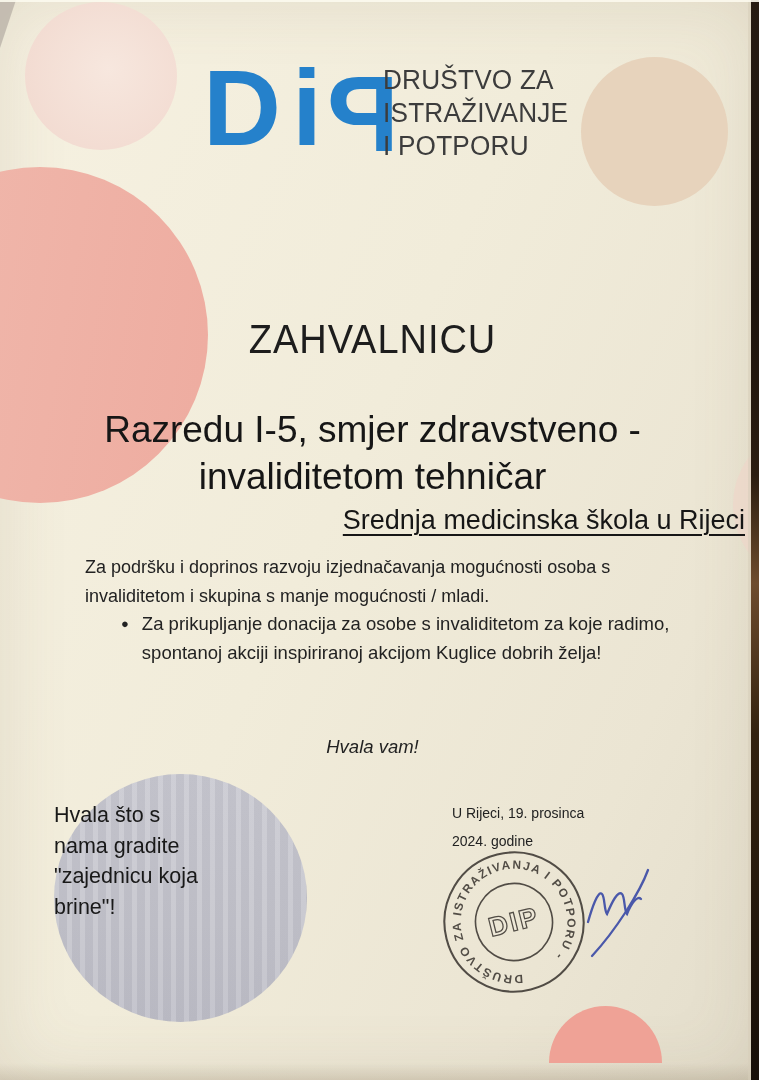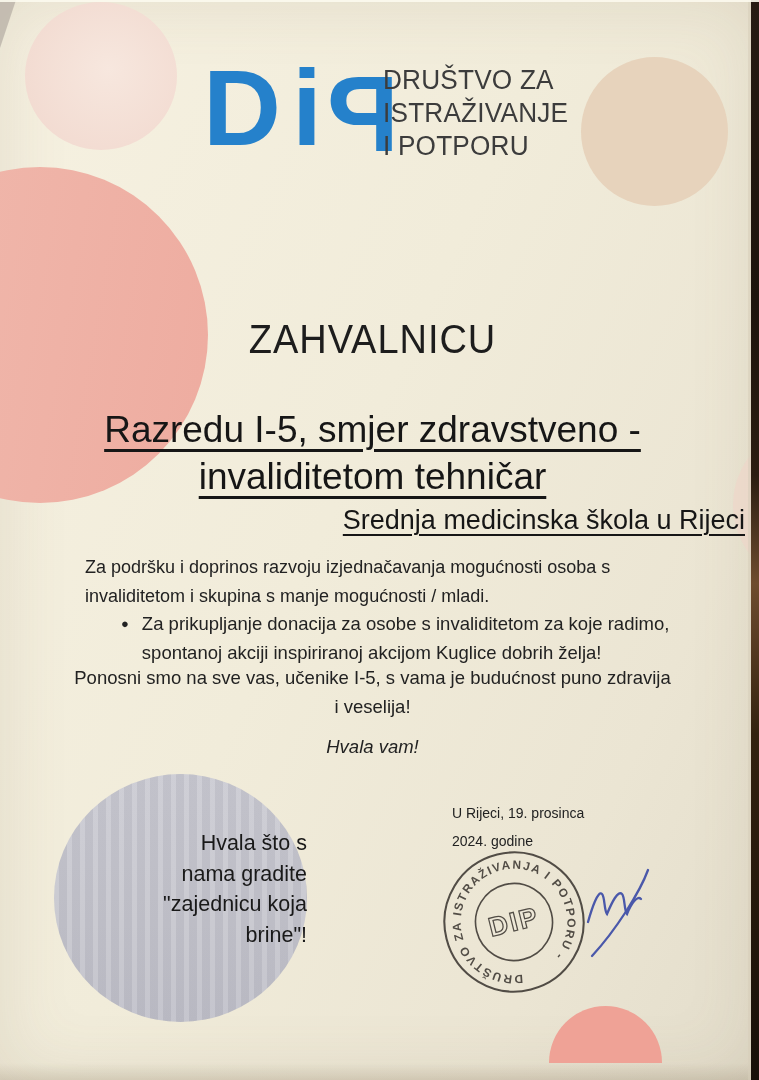--- a/index.html
+++ b/index.html
@@ -39,34 +39,34 @@
   .logo-mark .li{margin-left:13px;}
   .logo-mark .lp{margin-left:9px;display:inline-block;transform:scaleX(-1) translateY(6px);}
   .logo-org{position:absolute;left:383px;top:64px;z-index:3;font-size:27px;line-height:33px;
     font-weight:500;color:#3c3c3c;letter-spacing:.2px;transform:scaleX(.97);transform-origin:left top;}
   
   .intro{position:absolute;left:0;right:14px;top:203px;text-align:center;z-index:3;
     font-size:18px;line-height:27px;color:#252525;}
   .title{position:absolute;left:0;right:14px;top:317px;text-align:center;z-index:3;
     font-size:40px;letter-spacing:1px;color:#1d1d1d;transform:scaleX(.95);}
   .recipient{position:absolute;left:0;right:14px;top:406px;text-align:center;z-index:3;color:#161616;}
-  .recipient .r1{font-size:37px;line-height:47px;text-decoration:underline;
+  .recipient .r1{font-size:37px;line-height:47px;
     text-decoration-thickness:2.5px;text-underline-offset:7px;}
   .recipient .r3{font-size:27px;line-height:40px;text-decoration:underline;
     text-decoration-thickness:2px;text-underline-offset:5px;text-align:right;}
   .support{position:absolute;left:85px;top:553px;width:610px;z-index:3;
     font-size:18px;line-height:28.5px;color:#222;}
   .bullet-row{position:absolute;left:121px;top:610px;width:560px;z-index:3;display:flex;
     font-size:18.5px;line-height:28.5px;color:#222;}
   .bullet-dot{font-size:13px;line-height:28.5px;margin-right:13px;}
   .pride{position:absolute;left:0;right:14px;top:663px;text-align:center;z-index:3;
     font-size:18.5px;line-height:29px;color:#222;}
   .thanks{position:absolute;left:0;right:14px;top:736px;text-align:center;z-index:3;
     font-size:18.5px;color:#222;font-style:italic;}
-  .badge-text{position:absolute;left:54px;top:828px;width:253px;z-index:3;text-align:right;
+  .badge-text{position:absolute;left:54px;top:800px;width:253px;z-index:3;text-align:left;
     font-size:21.5px;line-height:30.5px;color:#191919;}
   .dateblock{position:absolute;left:452px;top:799px;z-index:3;
     font-size:14px;line-height:28px;color:#222;}
   
   .stamp{position:absolute;left:440px;top:848px;width:148px;height:148px;z-index:4;
     transform:rotate(-14deg);opacity:.92;}
   .signature{position:absolute;left:574px;top:864px;width:94px;height:96px;z-index:5;}
 </style>
 </head>
 <body>
@@ -98,22 +98,20 @@
     <div class="r3">Srednja medicinska škola u Rijeci</div>
   </div>
 
   <div class="support prelined">Za podršku i doprinos razvoju izjednačavanja mogućnosti osoba s
 invaliditetom i skupina s manje mogućnosti / mladi.</div>
   <div class="bullet-row">
     <span class="bullet-dot">●</span>
     <span class="prelined">Za prikupljanje donacija za osobe s invaliditetom za koje radimo,
 spontanoj akciji inspiriranoj akcijom Kuglice dobrih želja!</span>
   </div>
-  <div class="pride prelined">Ponosni smo na sve vas, učenike I-5, s vama je budućnost puno zdravija
-i veselija!</div>
   <div class="thanks">Hvala vam!</div>
 
   <div class="badge-text prelined">Hvala što s
 nama gradite
 "zajednicu koja
 brine"!</div>
 
   <div class="dateblock prelined">U Rijeci, 19. prosinca
 2024. godine</div>
 

